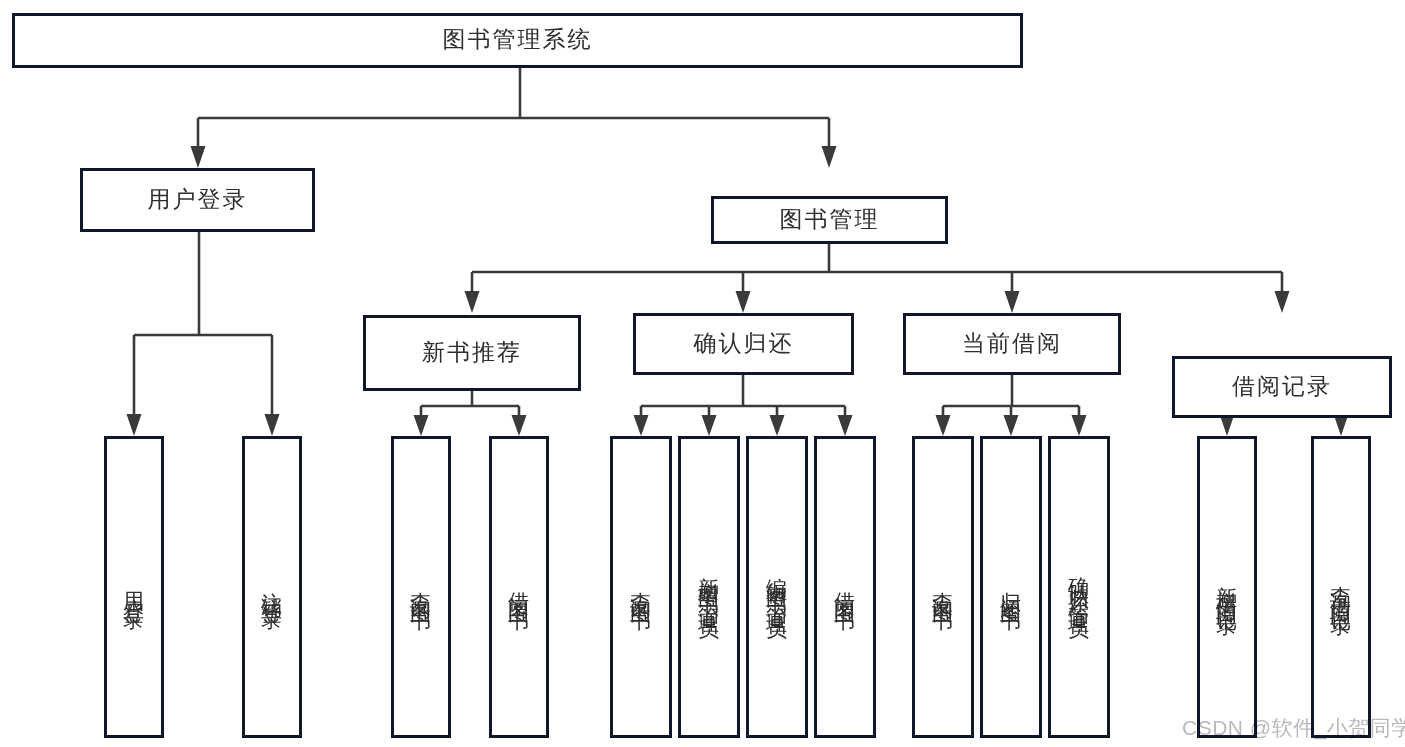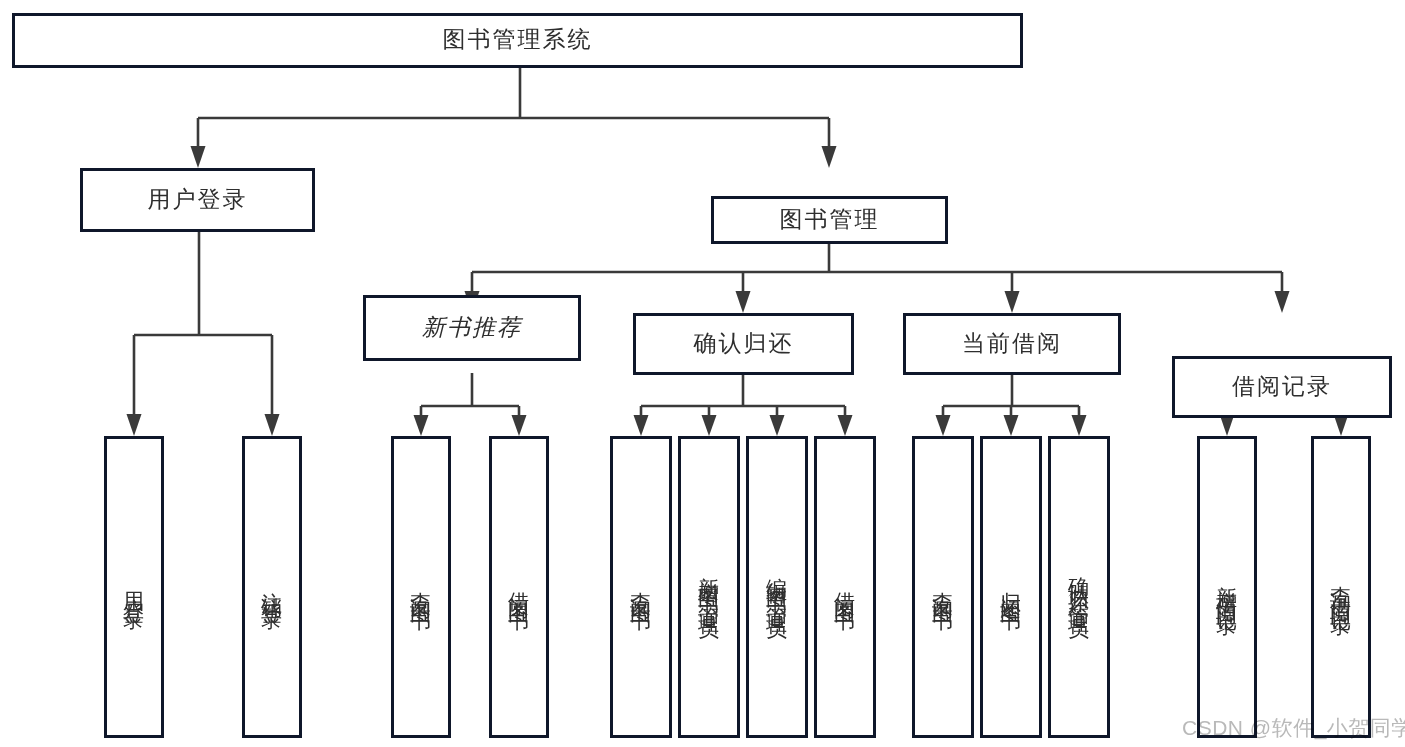--- a/index.html
+++ b/index.html
@@ -136,21 +136,21 @@
     <span class="hlabel">图书管理系统</span>
   </div>
 
   <div class="node" style="left:80px; top:168px; width:235px; height:64px;">
     <span class="hlabel">用户登录</span>
   </div>
   <div class="node" style="left:711px; top:168px; width:237px; height:48px;margin-top:28px;">
     <span class="hlabel">图书管理</span>
   </div>
 
-  <div class="node" style="left:363px; top:295px; width:218px; height:66px;font-style:italic;">
+  <div class="node" style="left:363px; top:315px; width:218px; height:76px;">
     <span class="hlabel">新书推荐</span>
   </div>
   <div class="node" style="left:633px; top:313px; width:221px; height:62px;">
     <span class="hlabel">确认归还</span>
   </div>
   <div class="node" style="left:903px; top:313px; width:218px; height:62px;">
     <span class="hlabel">当前借阅</span>
   </div>
   <div class="node" style="left:1172px; top:313px; width:220px; height:62px;margin-top:43px;">
     <span class="hlabel">借阅记录</span>

